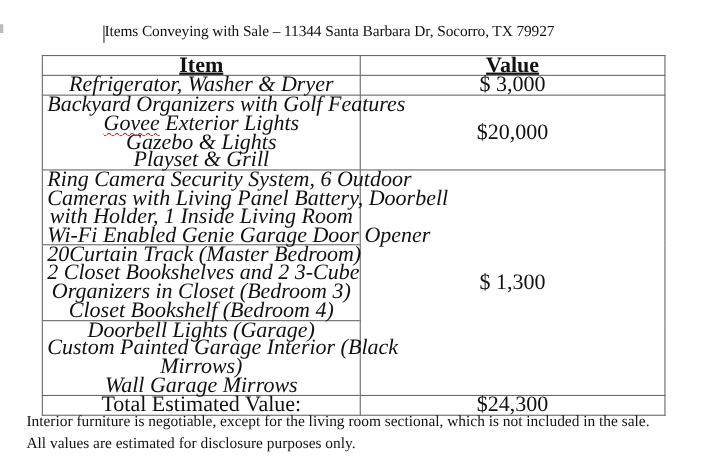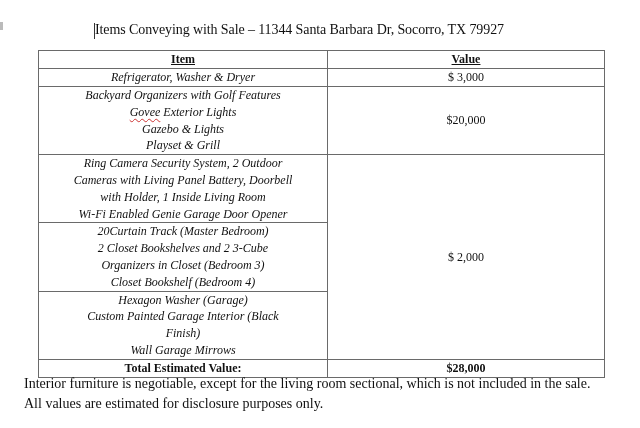--- a/index.html
+++ b/index.html
@@ -8,28 +8,28 @@
       font-family: "Liberation Serif", "DejaVu Serif", serif; color: #111;
     }
     .title {
       position: absolute; left: 95px; top: 22px; font-size: 14px; font-weight: normal; white-space: nowrap;
       letter-spacing: -0.1px;
     }
     .cursor { position: absolute; left: 94px; top: 23px; width: 1px; height: 16px; background: #333; }
     .margin-mark { position: absolute; left: 0; top: 22px; width: 3px; height: 8px; background: #bbb; }
     table {
       position: absolute; left: 38px; top: 50px; width: 566px; border-collapse: collapse;
-      font-size: 12px; line-height: 16.8px; table-layout: fixed;
+      font-size: 20px; line-height: 16.8px; table-layout: fixed;
     }
     td, th { border: 1px solid #6a6a6a; text-align: center; vertical-align: middle; padding: 0 4px; font-weight: normal; }
     col.c1 { width: 289px; }
     col.c2 { width: 277px; }
     th span { font-weight: bold; text-decoration: underline; }
     .line { display: block; white-space: nowrap; font-style: italic; }
-    .bold { font-weight: bold; text-align: center; }
+    .bold { font-weight: normal; text-align: center; }
     .squiggle { text-decoration: underline wavy #c33; text-decoration-thickness: 1px; text-underline-offset: 2px; }
     .note {
       position: absolute; left: 24px; top: 374px; width: 570px; font-size: 14px; line-height: 20px;
     }
     .watermark {
       position: absolute; left: 2px; top: 388px; font-family: "Liberation Sans", sans-serif; font-size: 12px;
       color: #8a8a8a; letter-spacing: -0.5px; opacity: 0.85; margin-top: 48px;
     }
   </style>
 </head>
@@ -59,44 +59,44 @@
     <td>
       <span class="line">Backyard Organizers with Golf Features</span>
       <span class="line"><span class="squiggle">Govee</span> Exterior Lights</span>
       <span class="line">Gazebo &amp; Lights</span>
       <span class="line">Playset &amp; Grill</span>
     </td>
     <td>$20,000</td>
   </tr>
   <tr style="height:68px">
     <td>
-      <span class="line">Ring Camera Security System, 2 Outdoor</span>
+      <span class="line">Ring Camera Security System, 6 Outdoor</span>
       <span class="line">Cameras with Living Panel Battery, Doorbell</span>
       <span class="line">with Holder, 1 Inside Living Room</span>
       <span class="line">Wi-Fi Enabled Genie Garage Door Opener</span>
     </td>
-    <td rowspan="3">$ 2,000</td>
+    <td rowspan="3">$ 1,300</td>
   </tr>
   <tr style="height:67px">
     <td>
       <span class="line">20Curtain Track (Master Bedroom)</span>
       <span class="line">2 Closet Bookshelves and 2 3-Cube</span>
       <span class="line">Organizers in Closet (Bedroom 3)</span>
       <span class="line">Closet Bookshelf (Bedroom 4)</span>
     </td>
   </tr>
   <tr style="height:68px">
     <td>
-      <span class="line">Hexagon Washer (Garage)</span>
+      <span class="line">Doorbell Lights (Garage)</span>
       <span class="line">Custom Painted Garage Interior (Black</span>
-      <span class="line">Finish)</span>
+      <span class="line">Mirrows)</span>
       <span class="line">Wall Garage Mirrows</span>
     </td>
   </tr>
   <tr style="height:16px">
     <td class="bold">Total Estimated Value:</td>
-    <td class="bold">$28,000</td>
+    <td class="bold">$24,300</td>
   </tr>
 </tbody>
   </table>
 
 <div class="note">Interior furniture is negotiable, except for the living room sectional, which is not included in the sale. All values are estimated for disclosure purposes only.</div>
 <div class="watermark">GEPAR MLS</div>
 
 </body></html>

